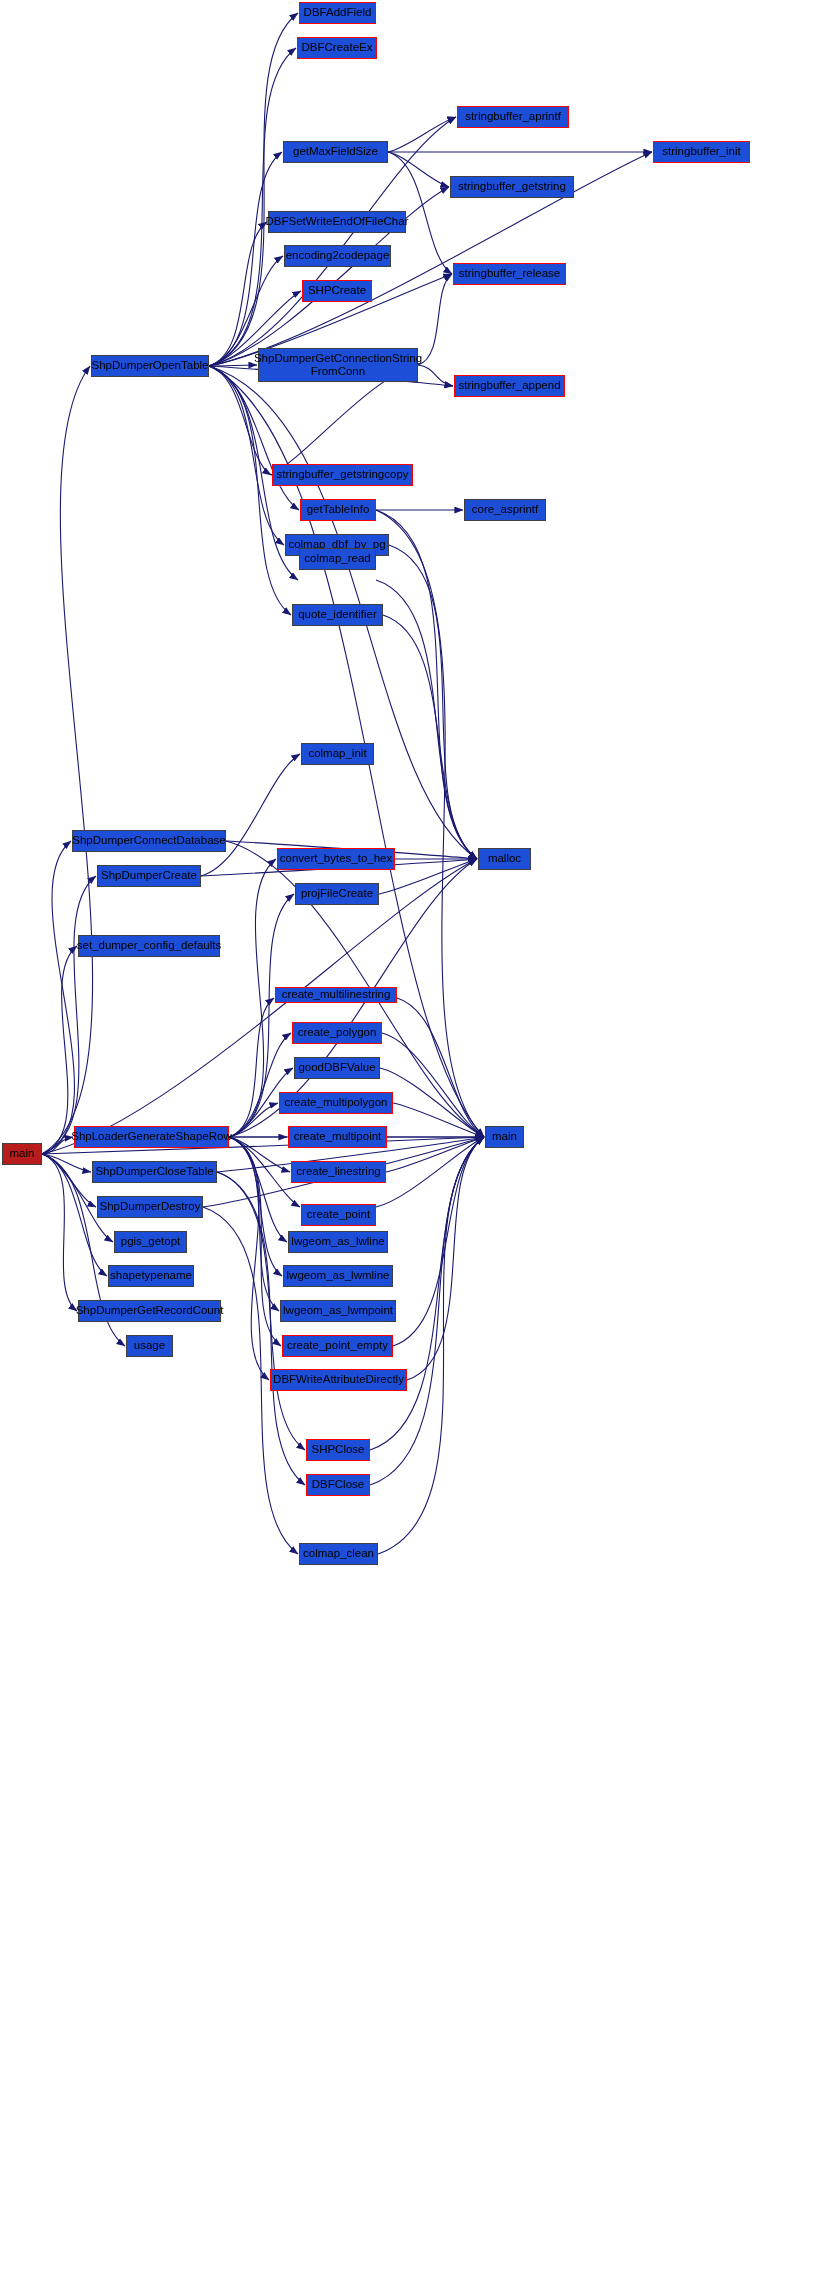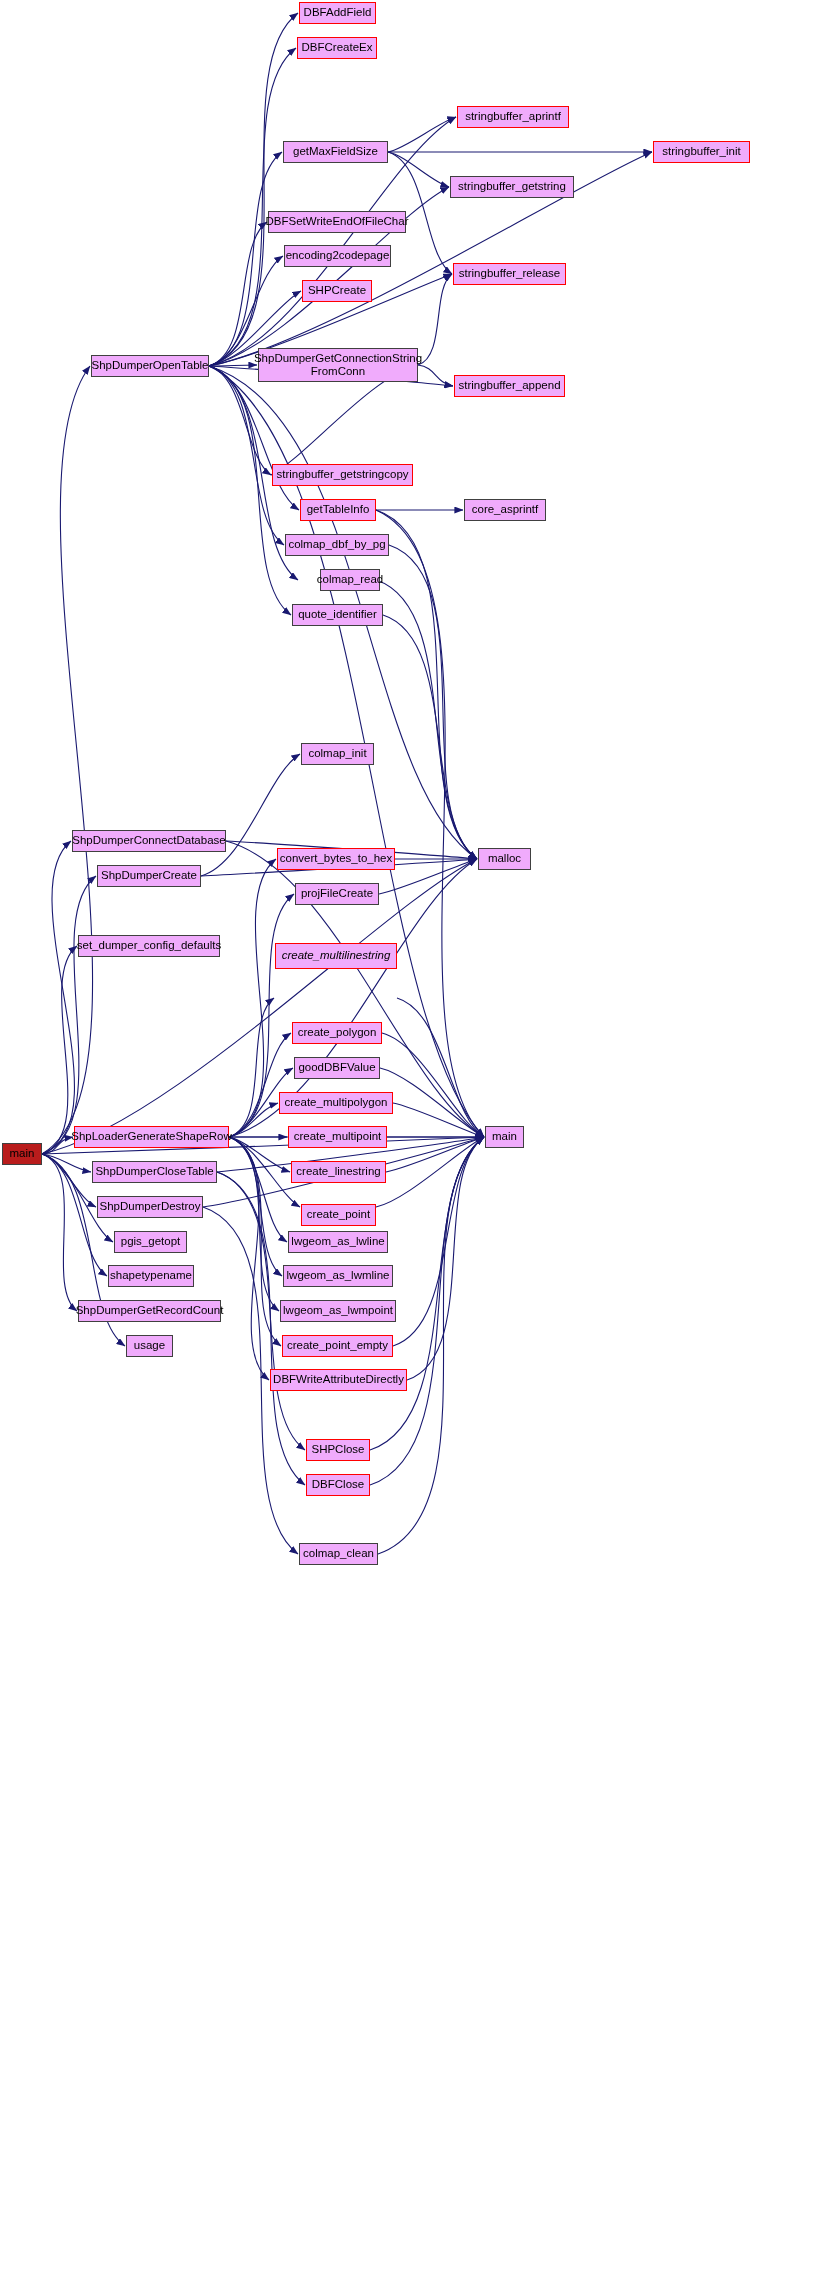--- a/index.html
+++ b/index.html
@@ -1,20 +1,20 @@
 <!DOCTYPE html>
 <html><head>
 <meta charset="utf-8">
 <style>
   html,body{margin:0;padding:0;background:#ffffff;}
   #canvas{position:relative;width:823px;height:2283px;background:#ffffff;
           font-family:"Liberation Sans",sans-serif;overflow:hidden;}
   #edges{position:absolute;left:0;top:0;width:823px;height:2283px;}
   .node{position:absolute;box-sizing:border-box;display:flex;align-items:center;
-        justify-content:center;text-align:center;background:#f0abfc;
+        justify-content:center;text-align:center;background:#1d4ed8;
         border:1px solid #404040;color:#000000;font-size:11.5px;line-height:1.15;
         white-space:pre-line;padding:0 3px;}
   .node.red{border-color:#ff0000;}
   .node.cur{background:#b91c1c;border-color:#404040;}
 </style>
 </head>
 <body>
 
 <div id="canvas">
   <svg id="edges" viewBox="0 0 823 2283">
@@ -122,30 +122,30 @@
       <div class="node red" style="left: 453px; top: 263px; width: 113px; height: 22px;">stringbuffer_release</div>
       <div class="node red" style="left: 302px; top: 280px; width: 70px; height: 22px;">SHPCreate</div>
       <div class="node" style="left: 91px; top: 355px; width: 118px; height: 22px;">ShpDumperOpenTable</div>
       <div class="node" style="left: 258px; top: 348px; width: 160px; height: 34px;">ShpDumperGetConnectionString
 FromConn</div>
       <div class="node red" style="left: 454px; top: 375px; width: 111px; height: 22px;">stringbuffer_append</div>
       <div class="node red" style="left: 272px; top: 464px; width: 141px; height: 22px;">stringbuffer_getstringcopy</div>
       <div class="node red" style="left: 300px; top: 499px; width: 76px; height: 22px;">getTableInfo</div>
       <div class="node" style="left: 464px; top: 499px; width: 82px; height: 22px;">core_asprintf</div>
       <div class="node" style="left: 285px; top: 534px; width: 104px; height: 22px;">colmap_dbf_by_pg</div>
-      <div class="node" style="left: 299px; top: 569px; width: 60px; height: 22px; margin-left: 21px;">colmap_read</div>
+      <div class="node" style="left: 299px; top: 548px; width: 77px; height: 22px;">colmap_read</div>
       <div class="node" style="left: 292px; top: 604px; width: 91px; height: 22px;">quote_identifier</div>
       <div class="node" style="left: 301px; top: 743px; width: 73px; height: 22px;">colmap_init</div>
       <div class="node" style="left: 72px; top: 830px; width: 154px; height: 22px;">ShpDumperConnectDatabase</div>
       <div class="node" style="left: 478px; top: 848px; width: 53px; height: 22px;">malloc</div>
       <div class="node red" style="left: 277px; top: 848px; width: 118px; height: 22px;">convert_bytes_to_hex</div>
       <div class="node" style="left: 97px; top: 865px; width: 104px; height: 22px;">ShpDumperCreate</div>
       <div class="node" style="left: 295px; top: 883px; width: 84px; height: 22px;">projFileCreate</div>
       <div class="node" style="left: 78px; top: 935px; width: 142px; height: 22px;">set_dumper_config_defaults</div>
-      <div class="node red" style="left: 275px; top: 943px; width: 122px; height: 26px; font-style: italic;">create_multilinestring</div>
+      <div class="node red" style="left: 275px; top: 987px; width: 122px; height: 16px;">create_multilinestring</div>
       <div class="node red" style="left: 292px; top: 1022px; width: 90px; height: 22px;">create_polygon</div>
       <div class="node" style="left: 294px; top: 1057px; width: 86px; height: 22px;">goodDBFValue</div>
       <div class="node red" style="left: 279px; top: 1092px; width: 114px; height: 22px;">create_multipolygon</div>
       <div class="node red" style="left: 288px; top: 1126px; width: 99px; height: 22px;">create_multipoint</div>
       <div class="node" style="left: 485px; top: 1126px; width: 39px; height: 22px;">main</div>
       <div class="node cur" style="left: 2px; top: 1143px; width: 40px; height: 22px;">main</div>
       <div class="node red" style="left: 74px; top: 1126px; width: 155px; height: 22px;">ShpLoaderGenerateShapeRow</div>
       <div class="node red" style="left: 291px; top: 1161px; width: 95px; height: 22px;">create_linestring</div>
       <div class="node" style="left: 92px; top: 1161px; width: 125px; height: 22px;">ShpDumperCloseTable</div>
       <div class="node red" style="left: 301px; top: 1204px; width: 75px; height: 22px;">create_point</div>

